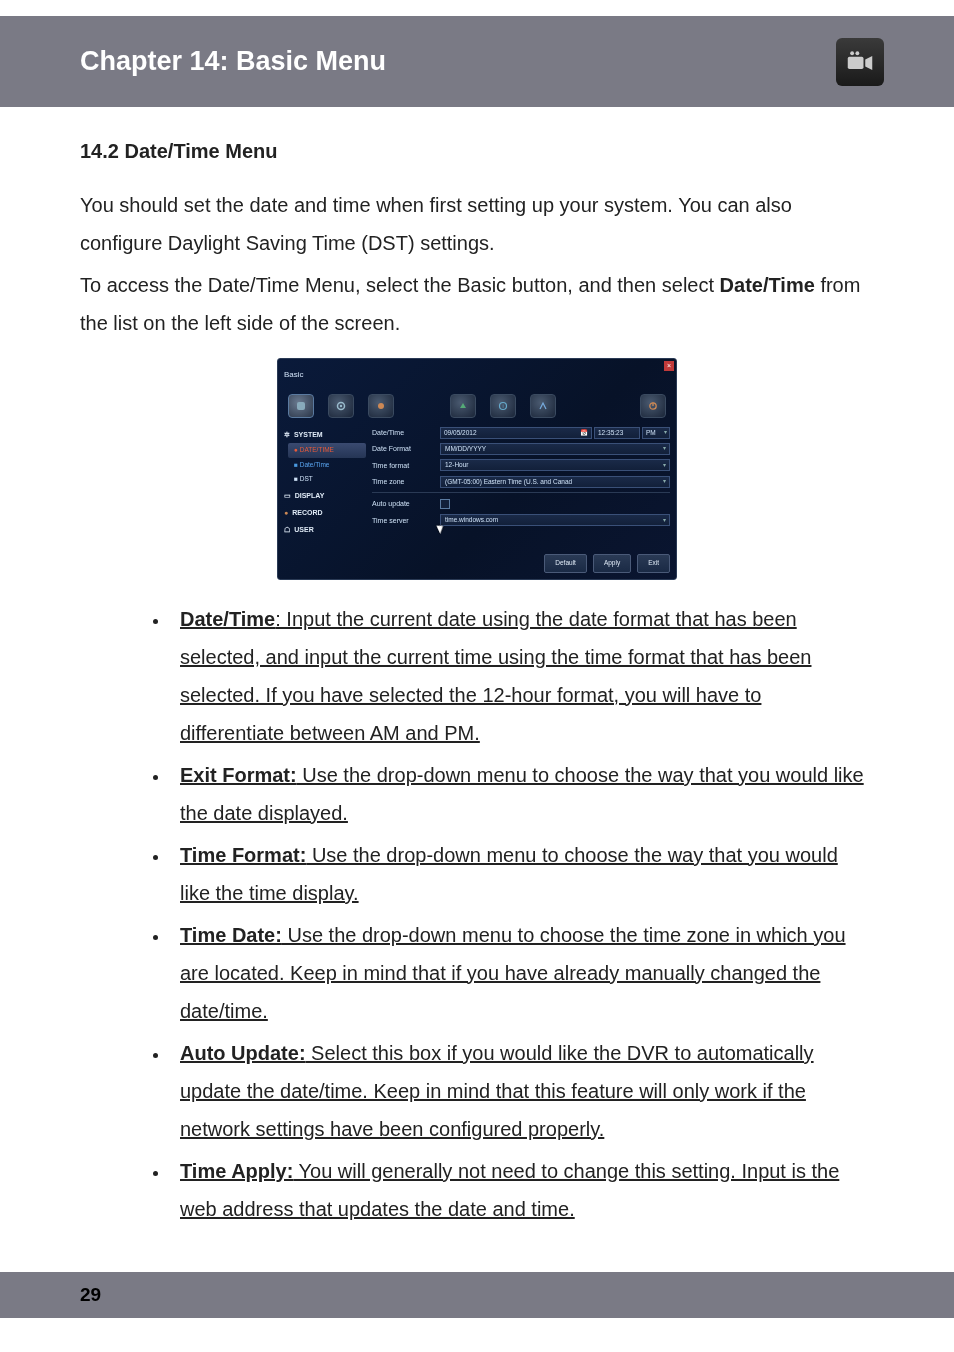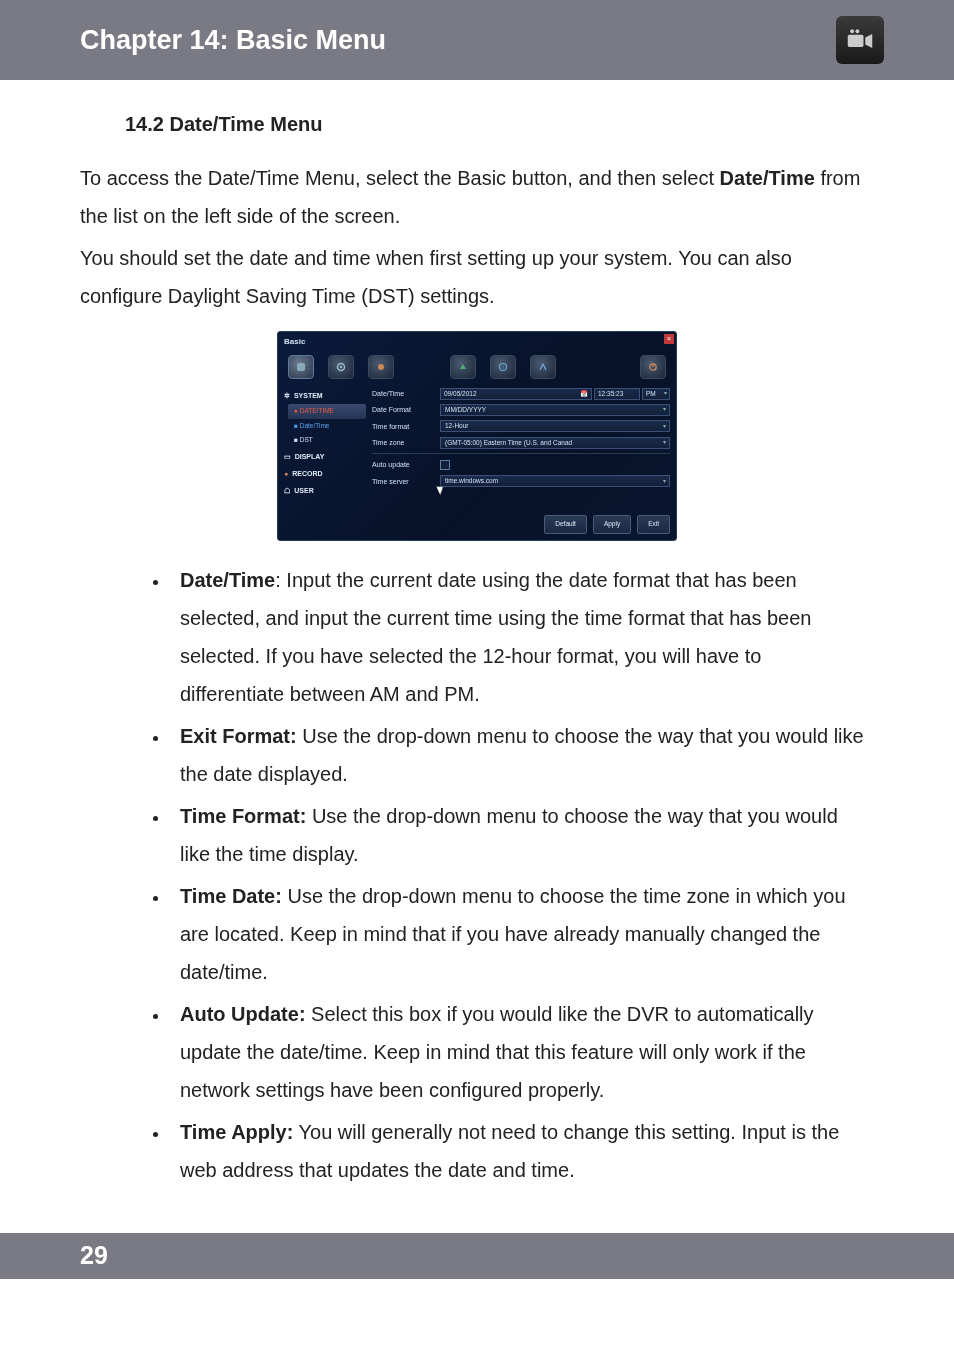--- a/index.html
+++ b/index.html
@@ -4,25 +4,26 @@
 <style>
   * { box-sizing: border-box; margin: 0; padding: 0; }
   body {
     font-family: Arial, Helvetica, sans-serif;
     background: #fff;
     width: 954px;
     margin: 0 auto;
   }
   .page-header {
     background: #7a7a85;
-    height: 80px;
+    height: 91px;
     display: flex;
     align-items: center;
     justify-content: space-between;
     padding: 0 30px 0 80px;
+    margin-top: 16px;
   }
   .page-header h1 {
     color: #fff;
     font-size: 27px;
     font-weight: bold;
   }
   .header-icon {
     width: 48px;
     height: 48px;
     background: linear-gradient(#3a3a3a, #1a1a1a);
@@ -36,21 +37,20 @@
   .content {
     padding: 25px 80px 40px 80px;
     color: #222;
     font-size: 20px;
     line-height: 1.9;
   }
   .section-title {
     font-size: 20px;
     font-weight: bold;
     margin-bottom: 16px;
-    margin-left: 45px;
   }
   .intro-p { margin-bottom: 4px; }
   .screenshot-wrap {
     display: flex;
     justify-content: center;
     margin: 16px 0 20px 0;
   }
   .dvr-screen {
     width: 400px;
     background: linear-gradient(135deg, #0a1a3a, #071228 60%, #0a1530);
@@ -61,24 +61,24 @@
     position: relative;
   }
   .dvr-close {
     position: absolute; top: 2px; right: 2px;
     width: 10px; height: 10px;
     background: #c03a3a;
     display: flex; align-items: center; justify-content: center;
     font-size: 7px; color: #fff;
   }
   .dvr-titlebar {
-    padding: 2px 6px;
+    padding: 8px 6px;
     font-size: 8px;
     color: #cfe0f5;
-    font-weight: bold;
+    font-weight: normal;
   }
   .dvr-iconbar {
     display: flex;
     gap: 14px;
     padding: 4px 10px 6px 10px;
     align-items: center;
   }
   .dvr-iconbar .ic {
     width: 26px; height: 24px;
     background: radial-gradient(circle at 40% 35%, #4a5a70, #1a2538);
@@ -174,54 +174,55 @@
   }
   ul.bullets {
     list-style: disc;
     padding-left: 90px;
     text-indent: 0;
   }
   ul.bullets li {
     margin-bottom: 4px;
     padding-left: 10px;
     padding-right: 10px;
+    text-decoration: underline;
   }
   ul.bullets li::marker { font-size: 18px; }
   .b-term { font-weight: bold; }
   .page-footer {
     background: #7a7a85;
     height: 46px;
     display: flex;
     align-items: center;
     padding-left: 80px;
   }
-  .page-footer .pn { color: #ffffff; font-weight: bold; font-size: 25px; }
+  .page-footer .pn { color: #000000; font-weight: bold; font-size: 19px; }
   .mini-ic { width:10px; height:10px; display:inline-block;}
 </style>
 </head>
 <body>
 
 <header class="page-header">
   <h1>Chapter 14: Basic Menu</h1>
   <div class="header-icon">
     <svg viewBox="0 0 32 32">
         <rect x="2" y="10" width="18" height="14" rx="2"></rect>
         <polygon points="22,13 30,9 30,25 22,21"></polygon>
         <circle cx="7" cy="6" r="2.2"></circle>
         <circle cx="13" cy="6" r="2.2"></circle>
       </svg>
   </div>
 </header>
 
 <div class="content">
   <div class="section-title">14.2 Date/Time Menu</div>
+  <p class="intro-p">You should set the date and time when first setting up your system. You can also configure Daylight Saving Time (DST) settings.</p>
   <p class="intro-p">
     <span>To access the Date/Time Menu, select the Basic button, and then select </span><span class="b-term">Date/Time</span><span> from the list on the left side of the screen.</span>
   </p>
-  <p class="intro-p">You should set the date and time when first setting up your system. You can also configure Daylight Saving Time (DST) settings.</p>
 
   <div class="screenshot-wrap">
     <div class="dvr-screen">
       <div class="dvr-close">×</div>
       <div class="dvr-titlebar">Basic</div>
       <div class="dvr-iconbar">
         <div class="ic active">
             <svg class="mini-ic" viewBox="0 0 10 10">
               <rect x="1" y="1" width="8" height="8" rx="2" fill="#8ab"></rect>
             </svg>

